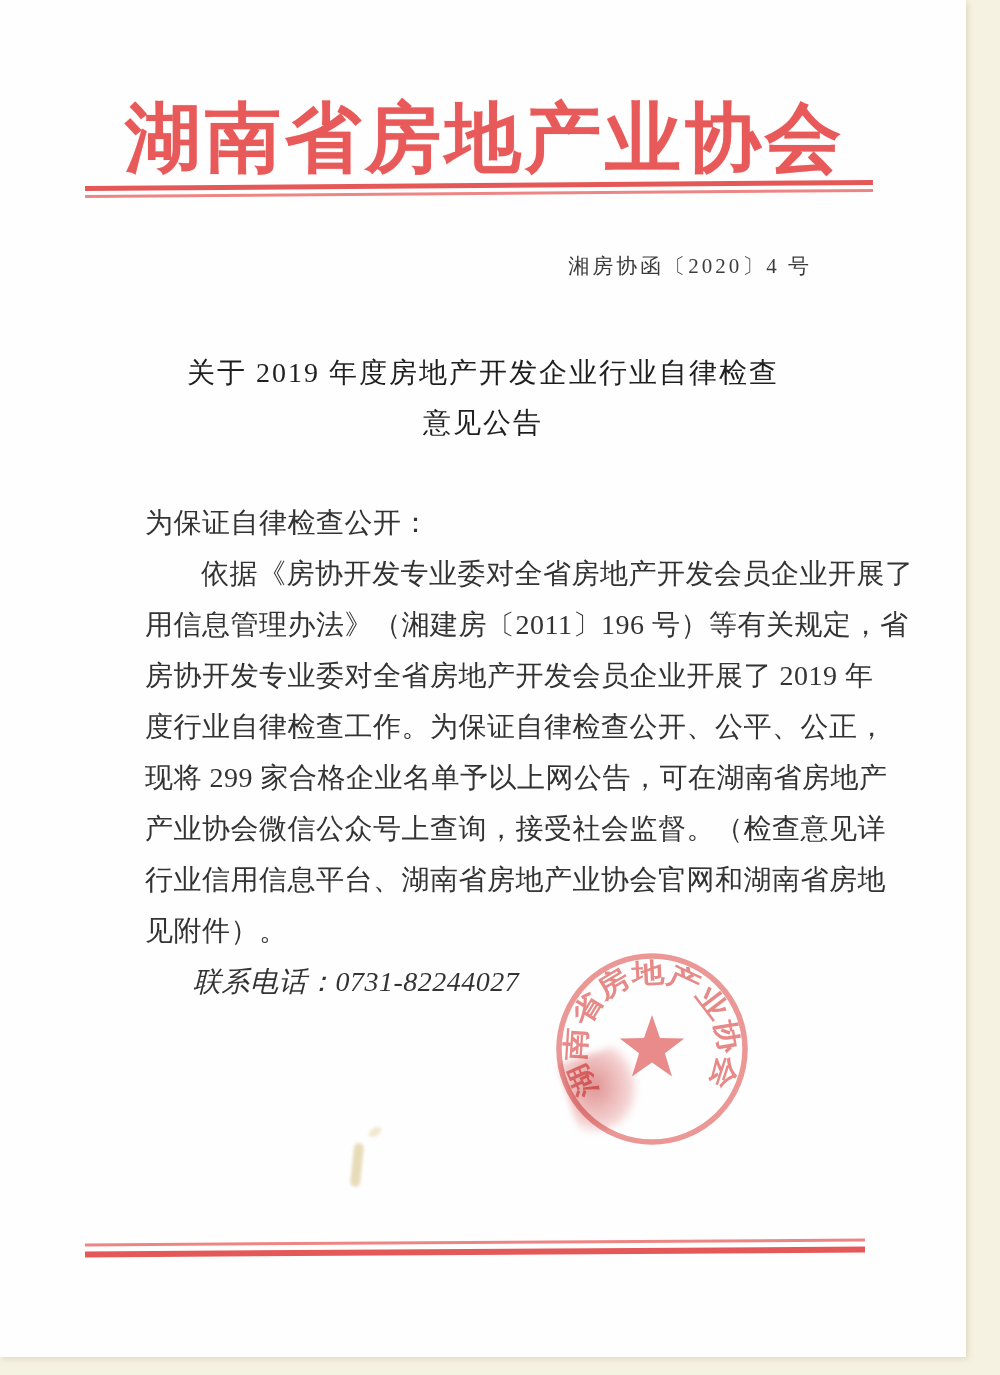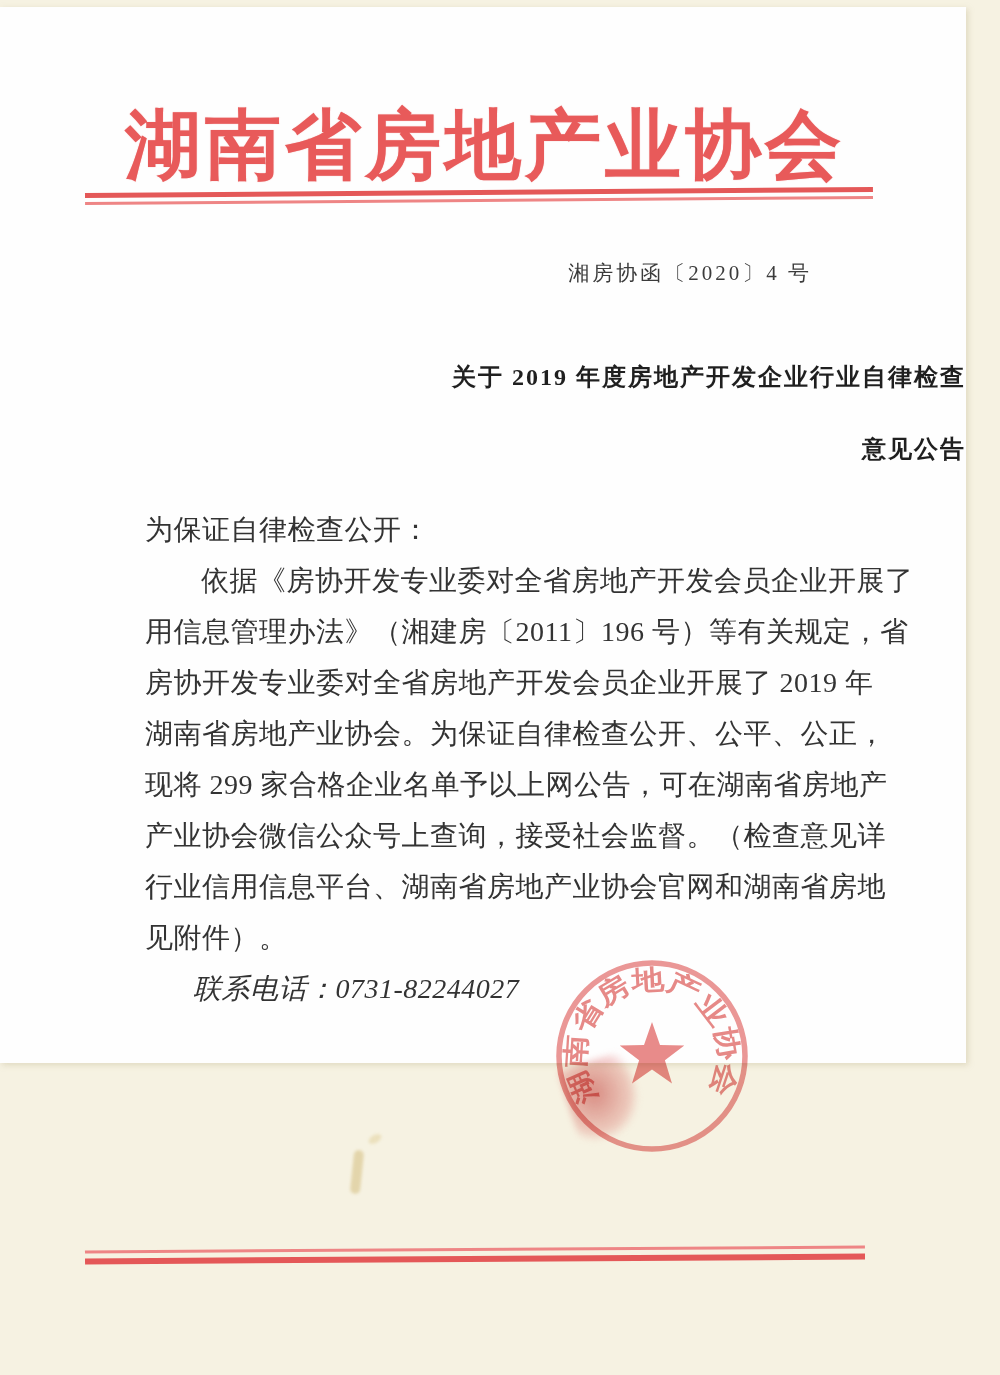--- a/index.html
+++ b/index.html
@@ -4,22 +4,22 @@
 <style>
   html,body{margin:0;padding:0;}
   body{
     width:1000px;height:1375px;
     background:#f6f2e2;
     overflow:hidden;
     font-family:"Liberation Serif","DejaVu Serif",serif;
     position:relative;
   }
   .paper{
-    position:absolute;left:0;top:7px;
-    width:966px;height:1056px;
+    position:absolute;left:0;top:0;
+    width:966px;height:1357px;
     background:#fefefe;
     box-shadow:2px 2px 6px rgba(180,170,130,.35);
   }
   
   .letterhead{
     position:absolute;left:85px;top:88px;width:800px;
     text-align:center;
     font-size:76px;font-weight:bold;
     letter-spacing:4px;
     color:#e85a5a;
@@ -38,24 +38,24 @@
   
   .doc-number{
     position:absolute;left:380px;top:252px;width:620px;
     text-align:center;
     font-size:21px;color:#3b3b3b;
     letter-spacing:3px;white-space:nowrap;
   }
   
   .doc-title{
     position:absolute;left:0;top:354px;width:966px;
-    text-align:right;color:#1f1f1f;
-    font-size:24px;font-weight:bold;letter-spacing:2px;
+    text-align:center;color:#1f1f1f;
+    font-size:28px;font-weight:normal;letter-spacing:2px;
   }
-  .doc-title .t2{margin-top:40px;}
+  .doc-title .t2{margin-top:12px;}
   
   .body-block{
     position:absolute;left:145px;top:497px;width:716px;
     font-size:28px;color:#333;line-height:51px;
     letter-spacing:.5px;
   }
   .body-block .line{white-space:nowrap;height:51px;}
   .indent{text-indent:56px;}
   .contact{ text-indent:48px;font-style:italic;}
   
@@ -100,21 +100,21 @@
   <div class="doc-title">
     <div class="t1">关于 2019 年度房地产开发企业行业自律检查</div>
     <div class="t2">意见公告</div>
   </div>
 
   <div class="body-block">
     <div class="line">为保证自律检查公开：</div>
     <div class="line indent">依据《房协开发专业委对全省房地产开发会员企业开展了</div>
     <div class="line">用信息管理办法》（湘建房〔2011〕196 号）等有关规定，省</div>
     <div class="line">房协开发专业委对全省房地产开发会员企业开展了 2019 年</div>
-    <div class="line">湖南省房地产业协会。为保证自律检查公开、公平、公正，</div>
+    <div class="line">度行业自律检查工作。为保证自律检查公开、公平、公正，</div>
     <div class="line">现将 299 家合格企业名单予以上网公告，可在湖南省房地产</div>
     <div class="line">产业协会微信公众号上查询，接受社会监督。（检查意见详</div>
     <div class="line">行业信用信息平台、湖南省房地产业协会官网和湖南省房地</div>
     <div class="line">见附件）。</div>
     <div class="line contact">联系电话：0731-82244027</div>
   </div>
 
   <div class="seal-smudge"></div>
   <svg class="seal" viewBox="-116 -116 232 232">
     <circle cx="0" cy="0" r="93" fill="none" stroke="#e06361" stroke-width="5.5" stroke-opacity="0.72"></circle>

